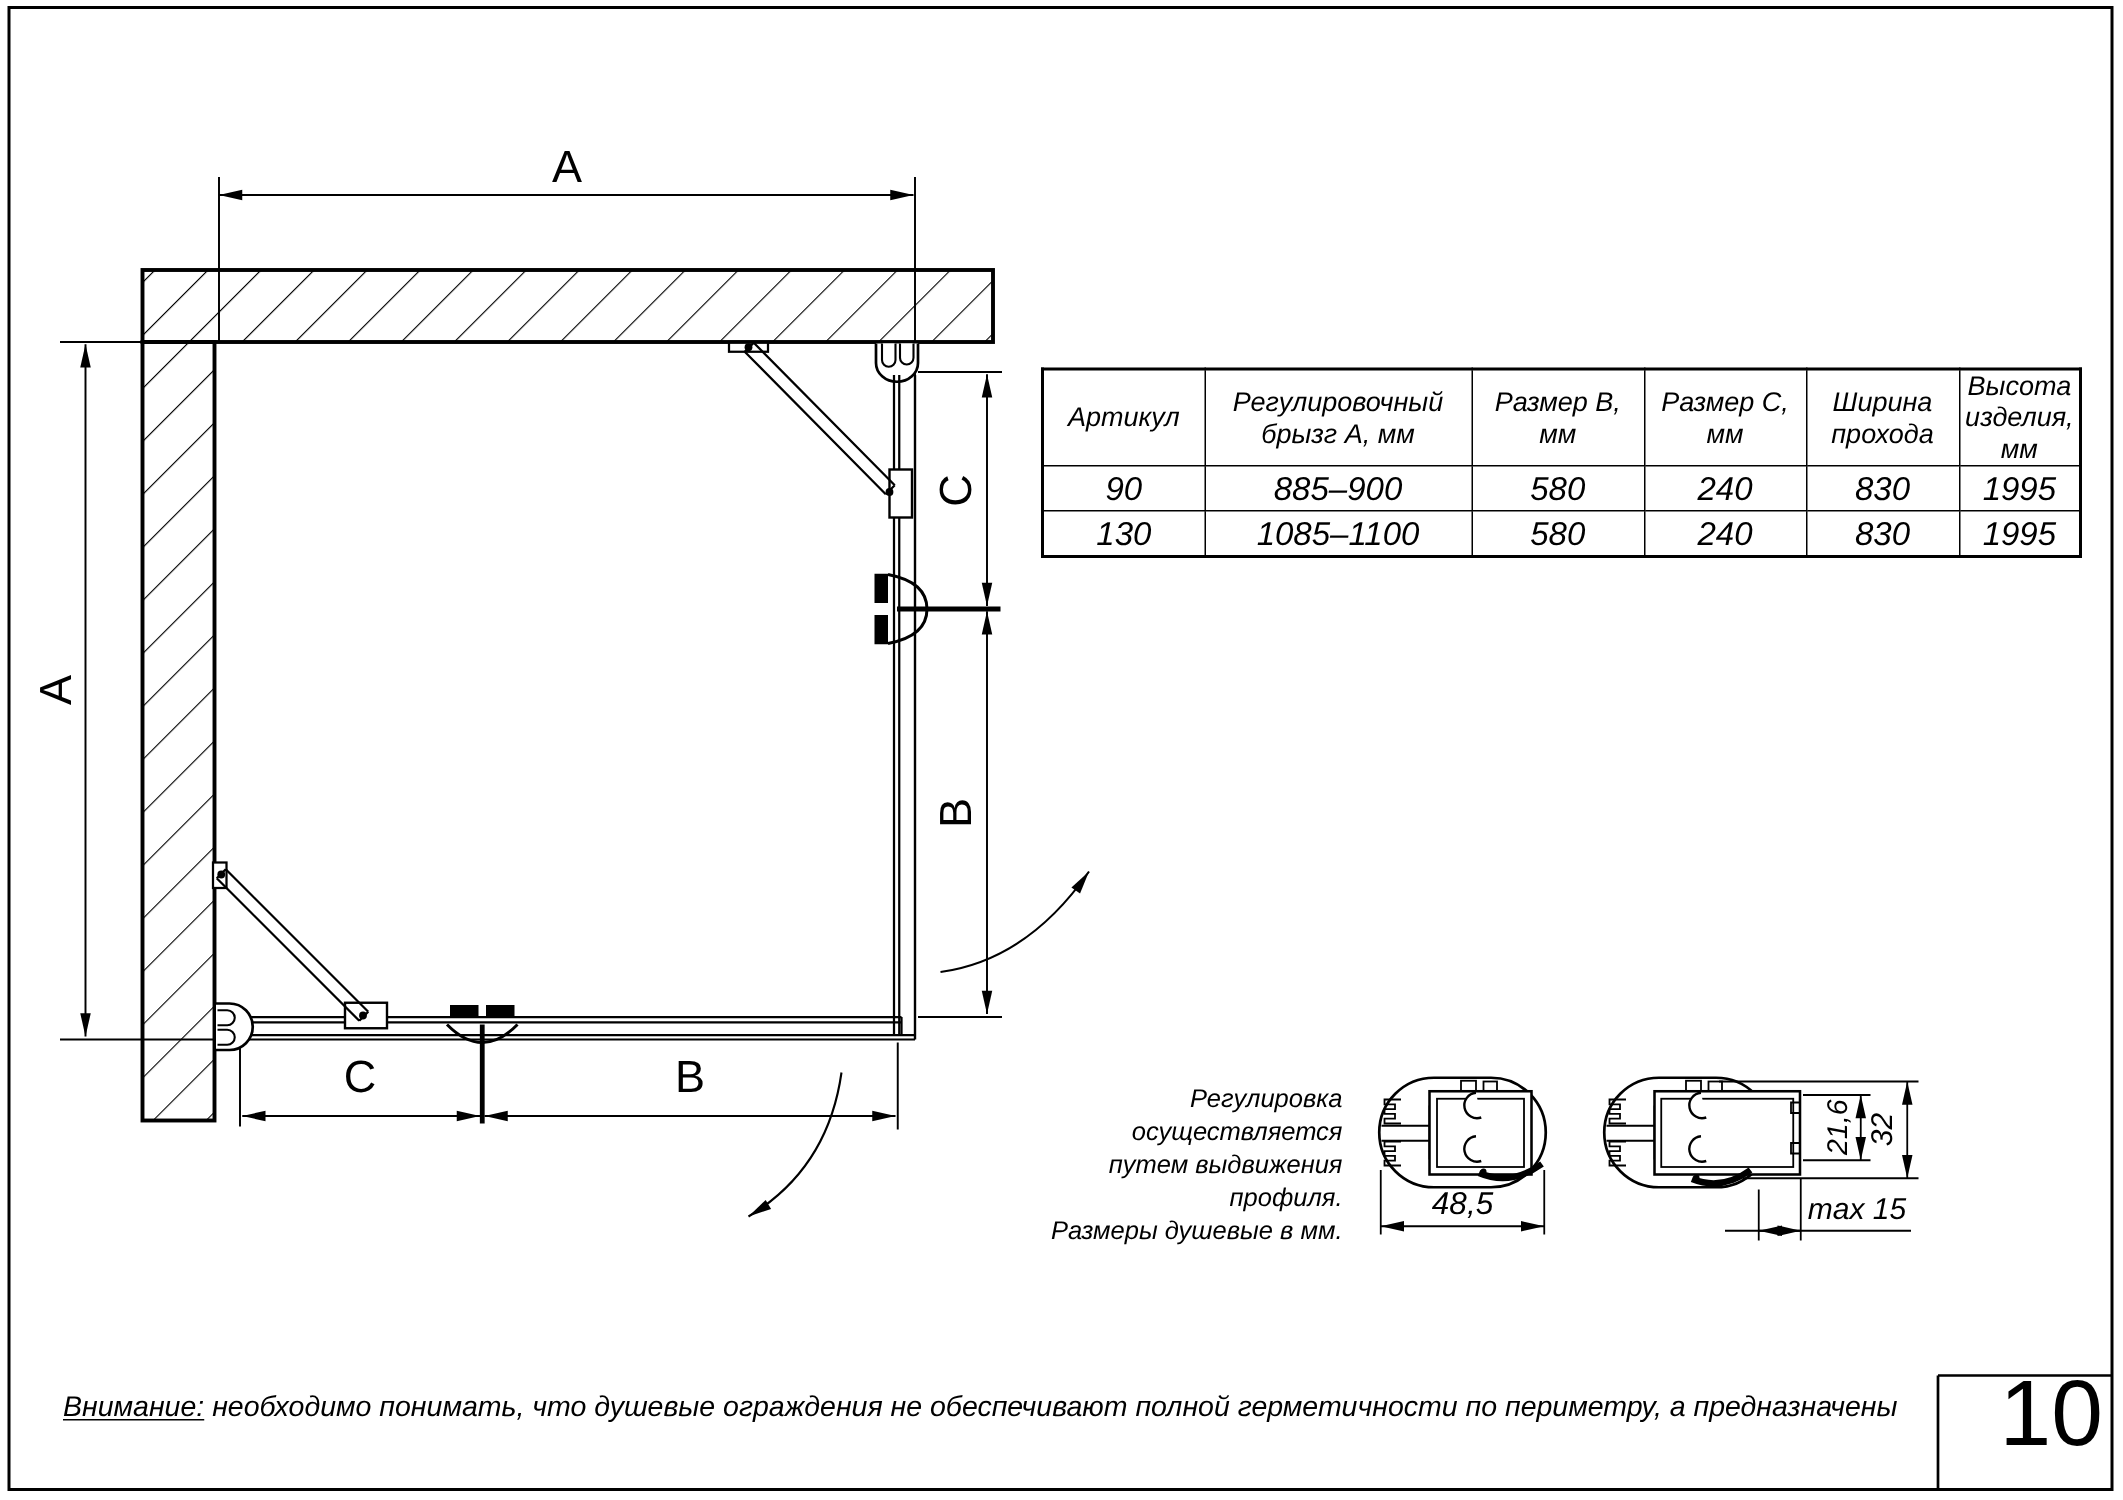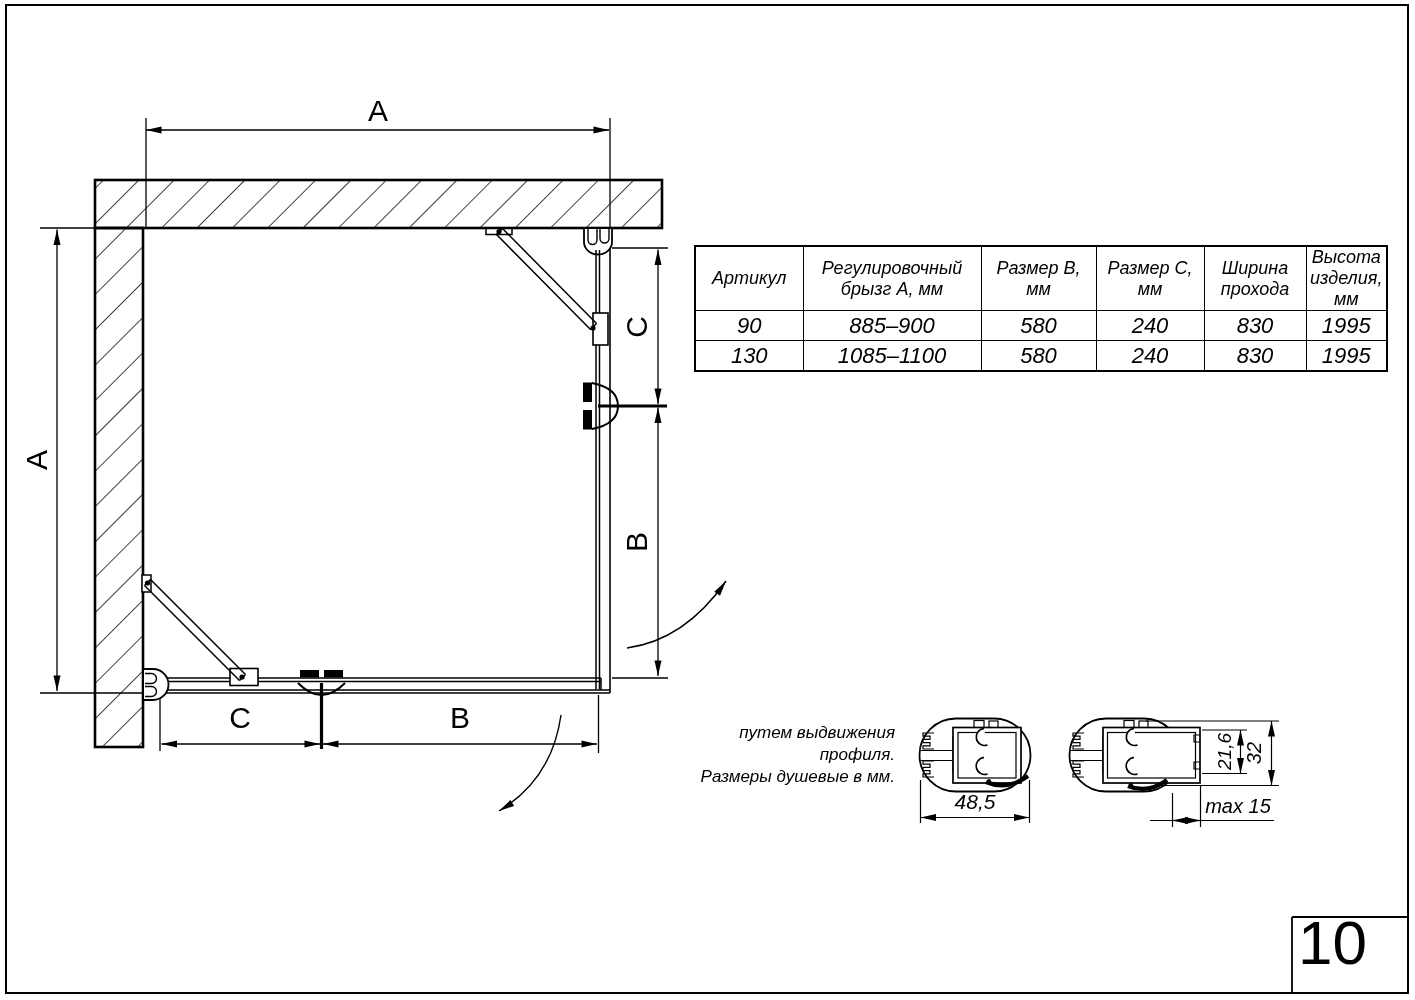--- a/index.html
+++ b/index.html
@@ -21,21 +21,21 @@
   table.datatable tr.hdr td{height:62px;font-size:18px;line-height:21px;}
   table.datatable tr.row td{height:29px;font-size:22px;}
   .hline{display:block;}
 
   .note{position:absolute;left:660px;top:722px;width:235px;text-align:right;
         font-style:italic;font-size:17px;line-height:22px;}
   .warning{position:absolute;left:42px;top:926px;width:1235px;font-style:italic;
         font-size:19px;line-height:26px;}
   .warning p{margin:0;}
   .warn-label{text-decoration:underline;text-underline-offset:2px;}
-  .pagenum{position:absolute;left:1298px;top:908px;width:104px;text-align:left;
+  .pagenum{position:absolute;left:1298px;top:908px;width:104px;text-align:right;
         font-size:62px;line-height:70px;}
 </style>
 </head>
 <body>
 
 <div class="page">
 
   <svg class="draw" width="1415" height="1000" viewBox="0 0 1415 1000">
     <defs>
       <pattern id="h" width="25" height="25" patternUnits="userSpaceOnUse" patternTransform="rotate(45)">
@@ -256,22 +256,24 @@
         <td>1085–1100</td>
         <td>580</td>
         <td>240</td>
         <td>830</td>
         <td>1995</td>
       </tr>
     </tbody>
   </table>
 
   <div class="note">
+    <div>Регулировка осуществляется</div>
     <div>путем выдвижения профиля.</div>
     <div>Размеры душевые в мм.</div>
   </div>
 
   <div class="warning">
+    <p><span class="warn-label">Внимание:</span><span> необходимо понимать, что душевые ограждения не обеспечивают полной герметичности по периметру, а предназначены</span></p>
   </div>
 
   <div class="pagenum">10</div>
 
 </div>
 
 </body></html>

